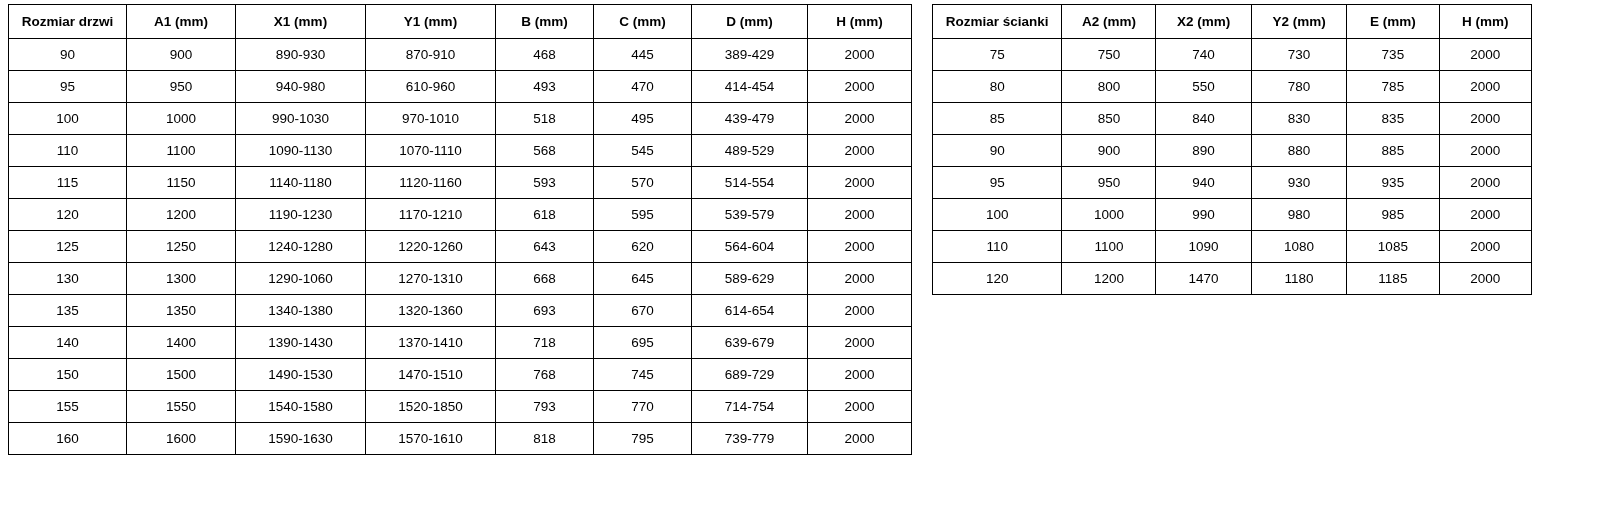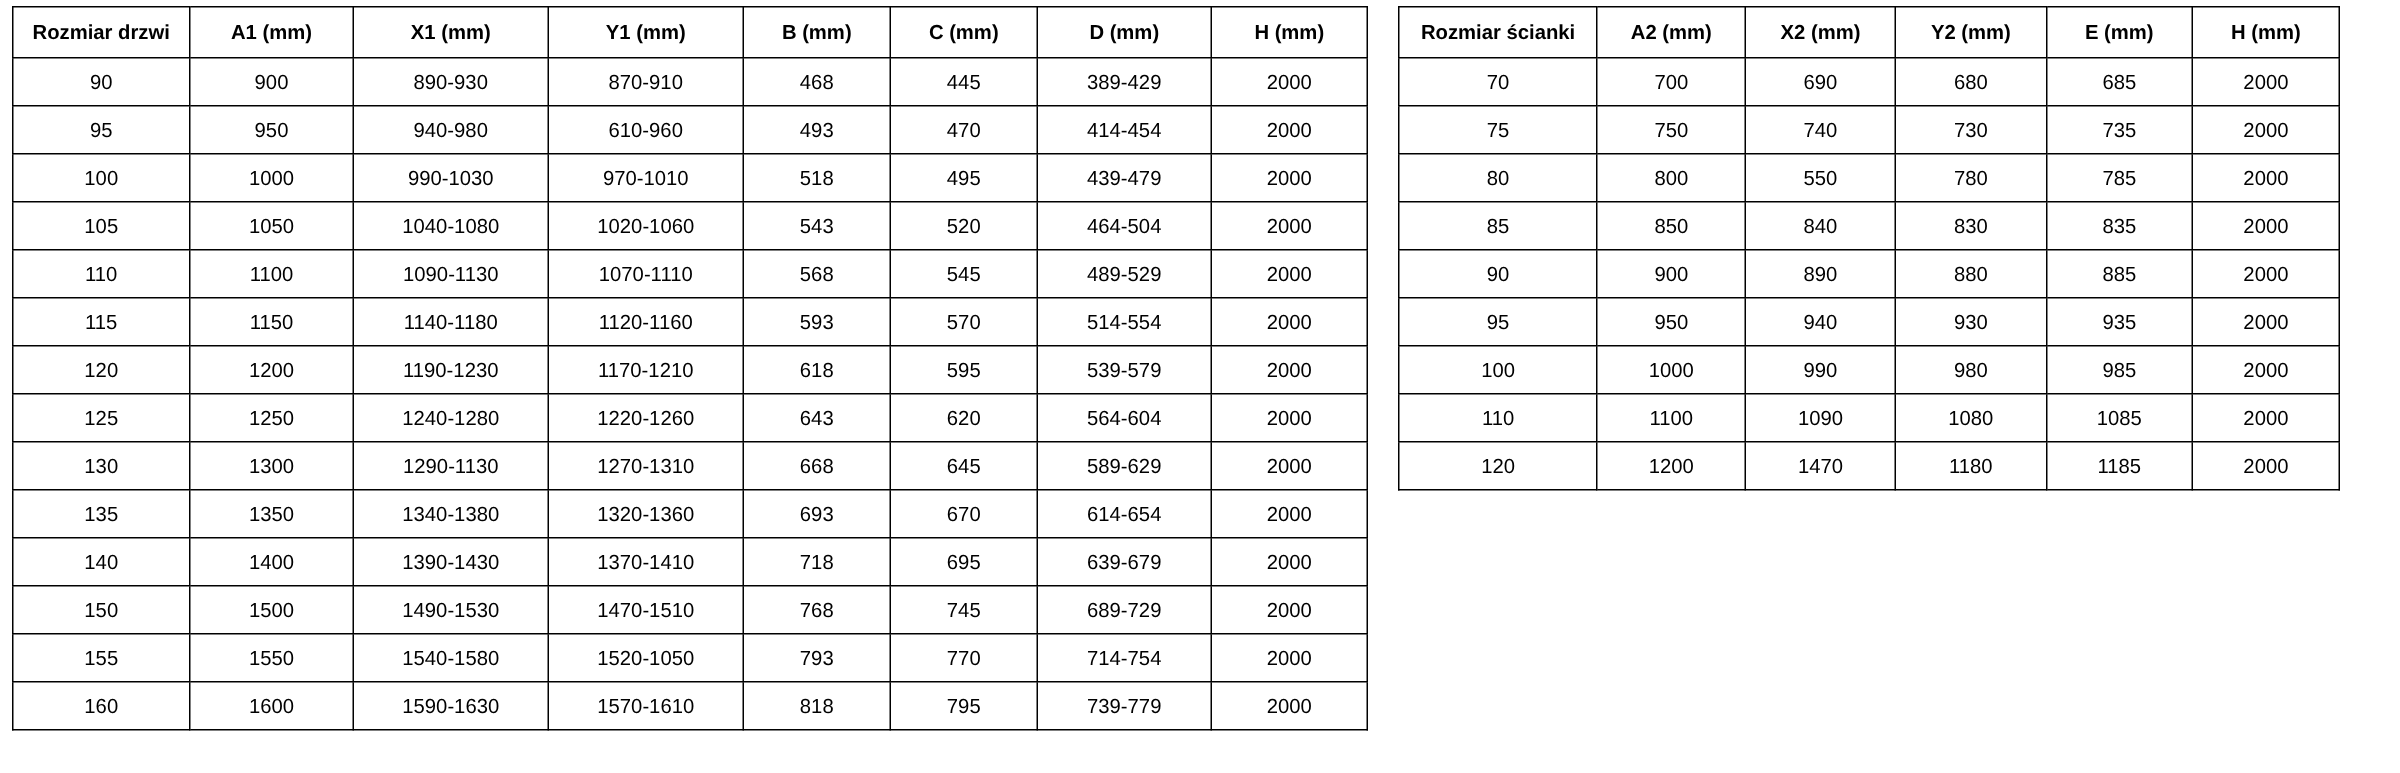--- a/index.html
+++ b/index.html
@@ -11,21 +11,20 @@
     width: 1600px;
     height: 515px;
     font-family: "Liberation Sans", sans-serif;
     color: #000000;
     overflow: hidden;
   }
   .page {
     position: relative;
     width: 1532px;
     height: 515px;
-    padding-left: 28px;
   }
   .table-wrap {
     position: absolute;
   }
   #doors-table-wrap {
     left: 8px;
     top: 4px;
   }
   #walls-table-wrap {
     left: 932px;
@@ -121,30 +120,20 @@
           <td>100</td>
           <td>1000</td>
           <td>990-1030</td>
           <td>970-1010</td>
           <td>518</td>
           <td>495</td>
           <td>439-479</td>
           <td>2000</td>
         </tr>
         <tr>
-          <td>105</td>
-          <td>1050</td>
-          <td>1040-1080</td>
-          <td>1020-1060</td>
-          <td>543</td>
-          <td>520</td>
-          <td>464-504</td>
-          <td>2000</td>
-        </tr>
-        <tr>
           <td>110</td>
           <td>1100</td>
           <td>1090-1130</td>
           <td>1070-1110</td>
           <td>568</td>
           <td>545</td>
           <td>489-529</td>
           <td>2000</td>
         </tr>
         <tr>
@@ -173,21 +162,21 @@
           <td>1240-1280</td>
           <td>1220-1260</td>
           <td>643</td>
           <td>620</td>
           <td>564-604</td>
           <td>2000</td>
         </tr>
         <tr>
           <td>130</td>
           <td>1300</td>
-          <td>1290-1130</td>
+          <td>1290-1060</td>
           <td>1270-1310</td>
           <td>668</td>
           <td>645</td>
           <td>589-629</td>
           <td>2000</td>
         </tr>
         <tr>
           <td>135</td>
           <td>1350</td>
           <td>1340-1380</td>
@@ -214,21 +203,21 @@
           <td>1470-1510</td>
           <td>768</td>
           <td>745</td>
           <td>689-729</td>
           <td>2000</td>
         </tr>
         <tr>
           <td>155</td>
           <td>1550</td>
           <td>1540-1580</td>
-          <td>1520-1050</td>
+          <td>1520-1850</td>
           <td>793</td>
           <td>770</td>
           <td>714-754</td>
           <td>2000</td>
         </tr>
         <tr>
           <td>160</td>
           <td>1600</td>
           <td>1590-1630</td>
           <td>1570-1610</td>
@@ -256,28 +245,20 @@
           <th>Rozmiar ścianki</th>
           <th>A2 (mm)</th>
           <th>X2 (mm)</th>
           <th>Y2 (mm)</th>
           <th>E (mm)</th>
           <th>H (mm)</th>
         </tr>
       </thead>
       <tbody>
         <tr>
-          <td>70</td>
-          <td>700</td>
-          <td>690</td>
-          <td>680</td>
-          <td>685</td>
-          <td>2000</td>
-        </tr>
-        <tr>
           <td>75</td>
           <td>750</td>
           <td>740</td>
           <td>730</td>
           <td>735</td>
           <td>2000</td>
         </tr>
         <tr>
           <td>80</td>
           <td>800</td>

